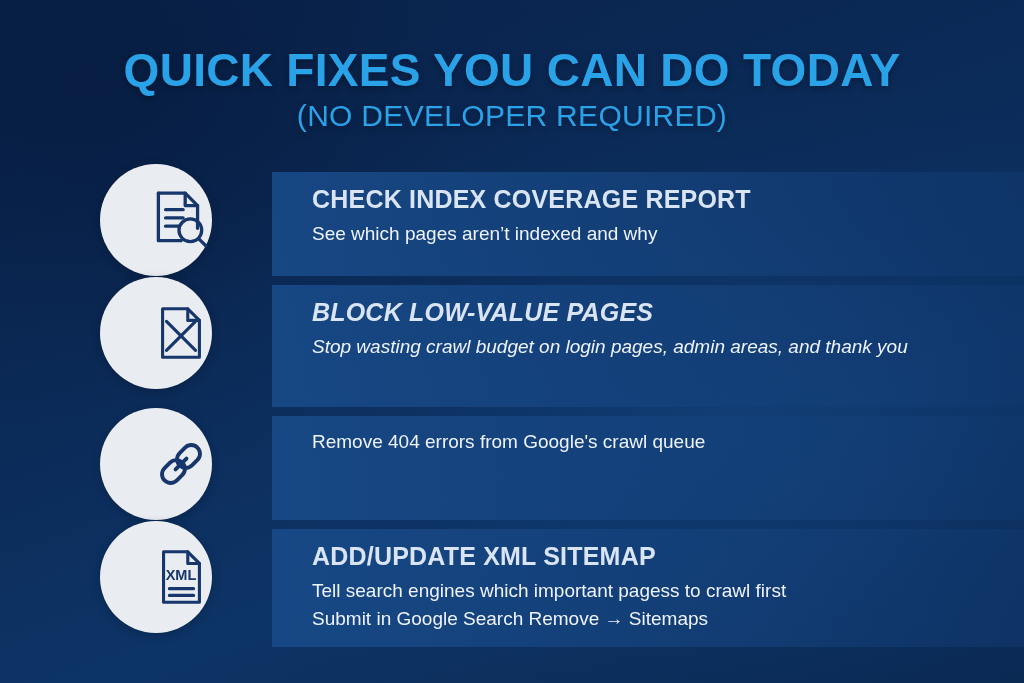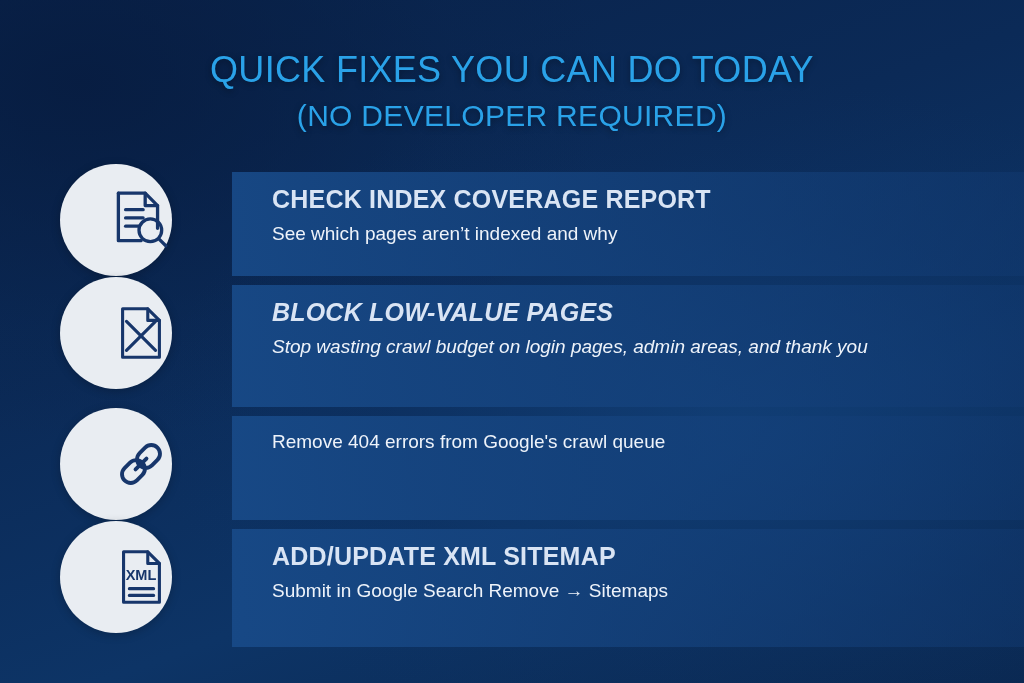--- a/index.html
+++ b/index.html
@@ -20,35 +20,35 @@
   }
 
   
   .head{
     position:absolute;left:0;right:0;top:48px;
     text-align:center;
     color:#2aa2e8;
     letter-spacing:.3px;
   }
   .head .l1{
-    font-size:36px;font-weight:normal;line-height:44px;
+    font-size:46px;font-weight:bold;line-height:44px;
     text-transform:uppercase;
     text-shadow:0 2px 6px rgba(0,0,0,.35);
     white-space:nowrap;
   }
   .head .l2{
     font-size:30px;font-weight:normal;line-height:40px;
     margin-top:4px;
     text-transform:uppercase;
     text-shadow:0 2px 6px rgba(0,0,0,.35);
     white-space:nowrap;
   }
 
   
-  #list{position:absolute;left:0;right:0;top:172px;}
+  #list{position:absolute;left:0;right:0;top:172px;padding-left:40px;}
 
   .row{
     position:relative;
     margin-bottom:9px;
   }
   .band{
     position:absolute;
     left:232px;right:0;top:0;bottom:0;
     background:linear-gradient(90deg,rgba(24,74,136,.92) 0%,rgba(21,67,126,.80) 45%,rgba(17,57,112,.52) 100%);
     pointer-events:none;
@@ -199,19 +199,20 @@
                 <path d="M39 6 v12 h12"></path>
                 <text x="32" y="35" font-family="'Liberation Sans', sans-serif" font-size="15" font-weight="bold" fill="#17366b" stroke="none" text-anchor="middle">XML</text>
                 <path d="M20 44 h25"></path>
                 <path d="M20 51 h25"></path>
               </svg>
             </span>
           </div>
         </div>
         <div class="txt">
           <p class="t-title">ADD/UPDATE XML SITEMAP</p>
+          <p class="t-desc">Tell search engines which important pagess to crawl first</p>
           <p class="t-desc">Submit in Google Search Remove → Sitemaps</p>
         </div>
       </div>
     </div>
 
   </div>
 </div>
 
 </body></html>

